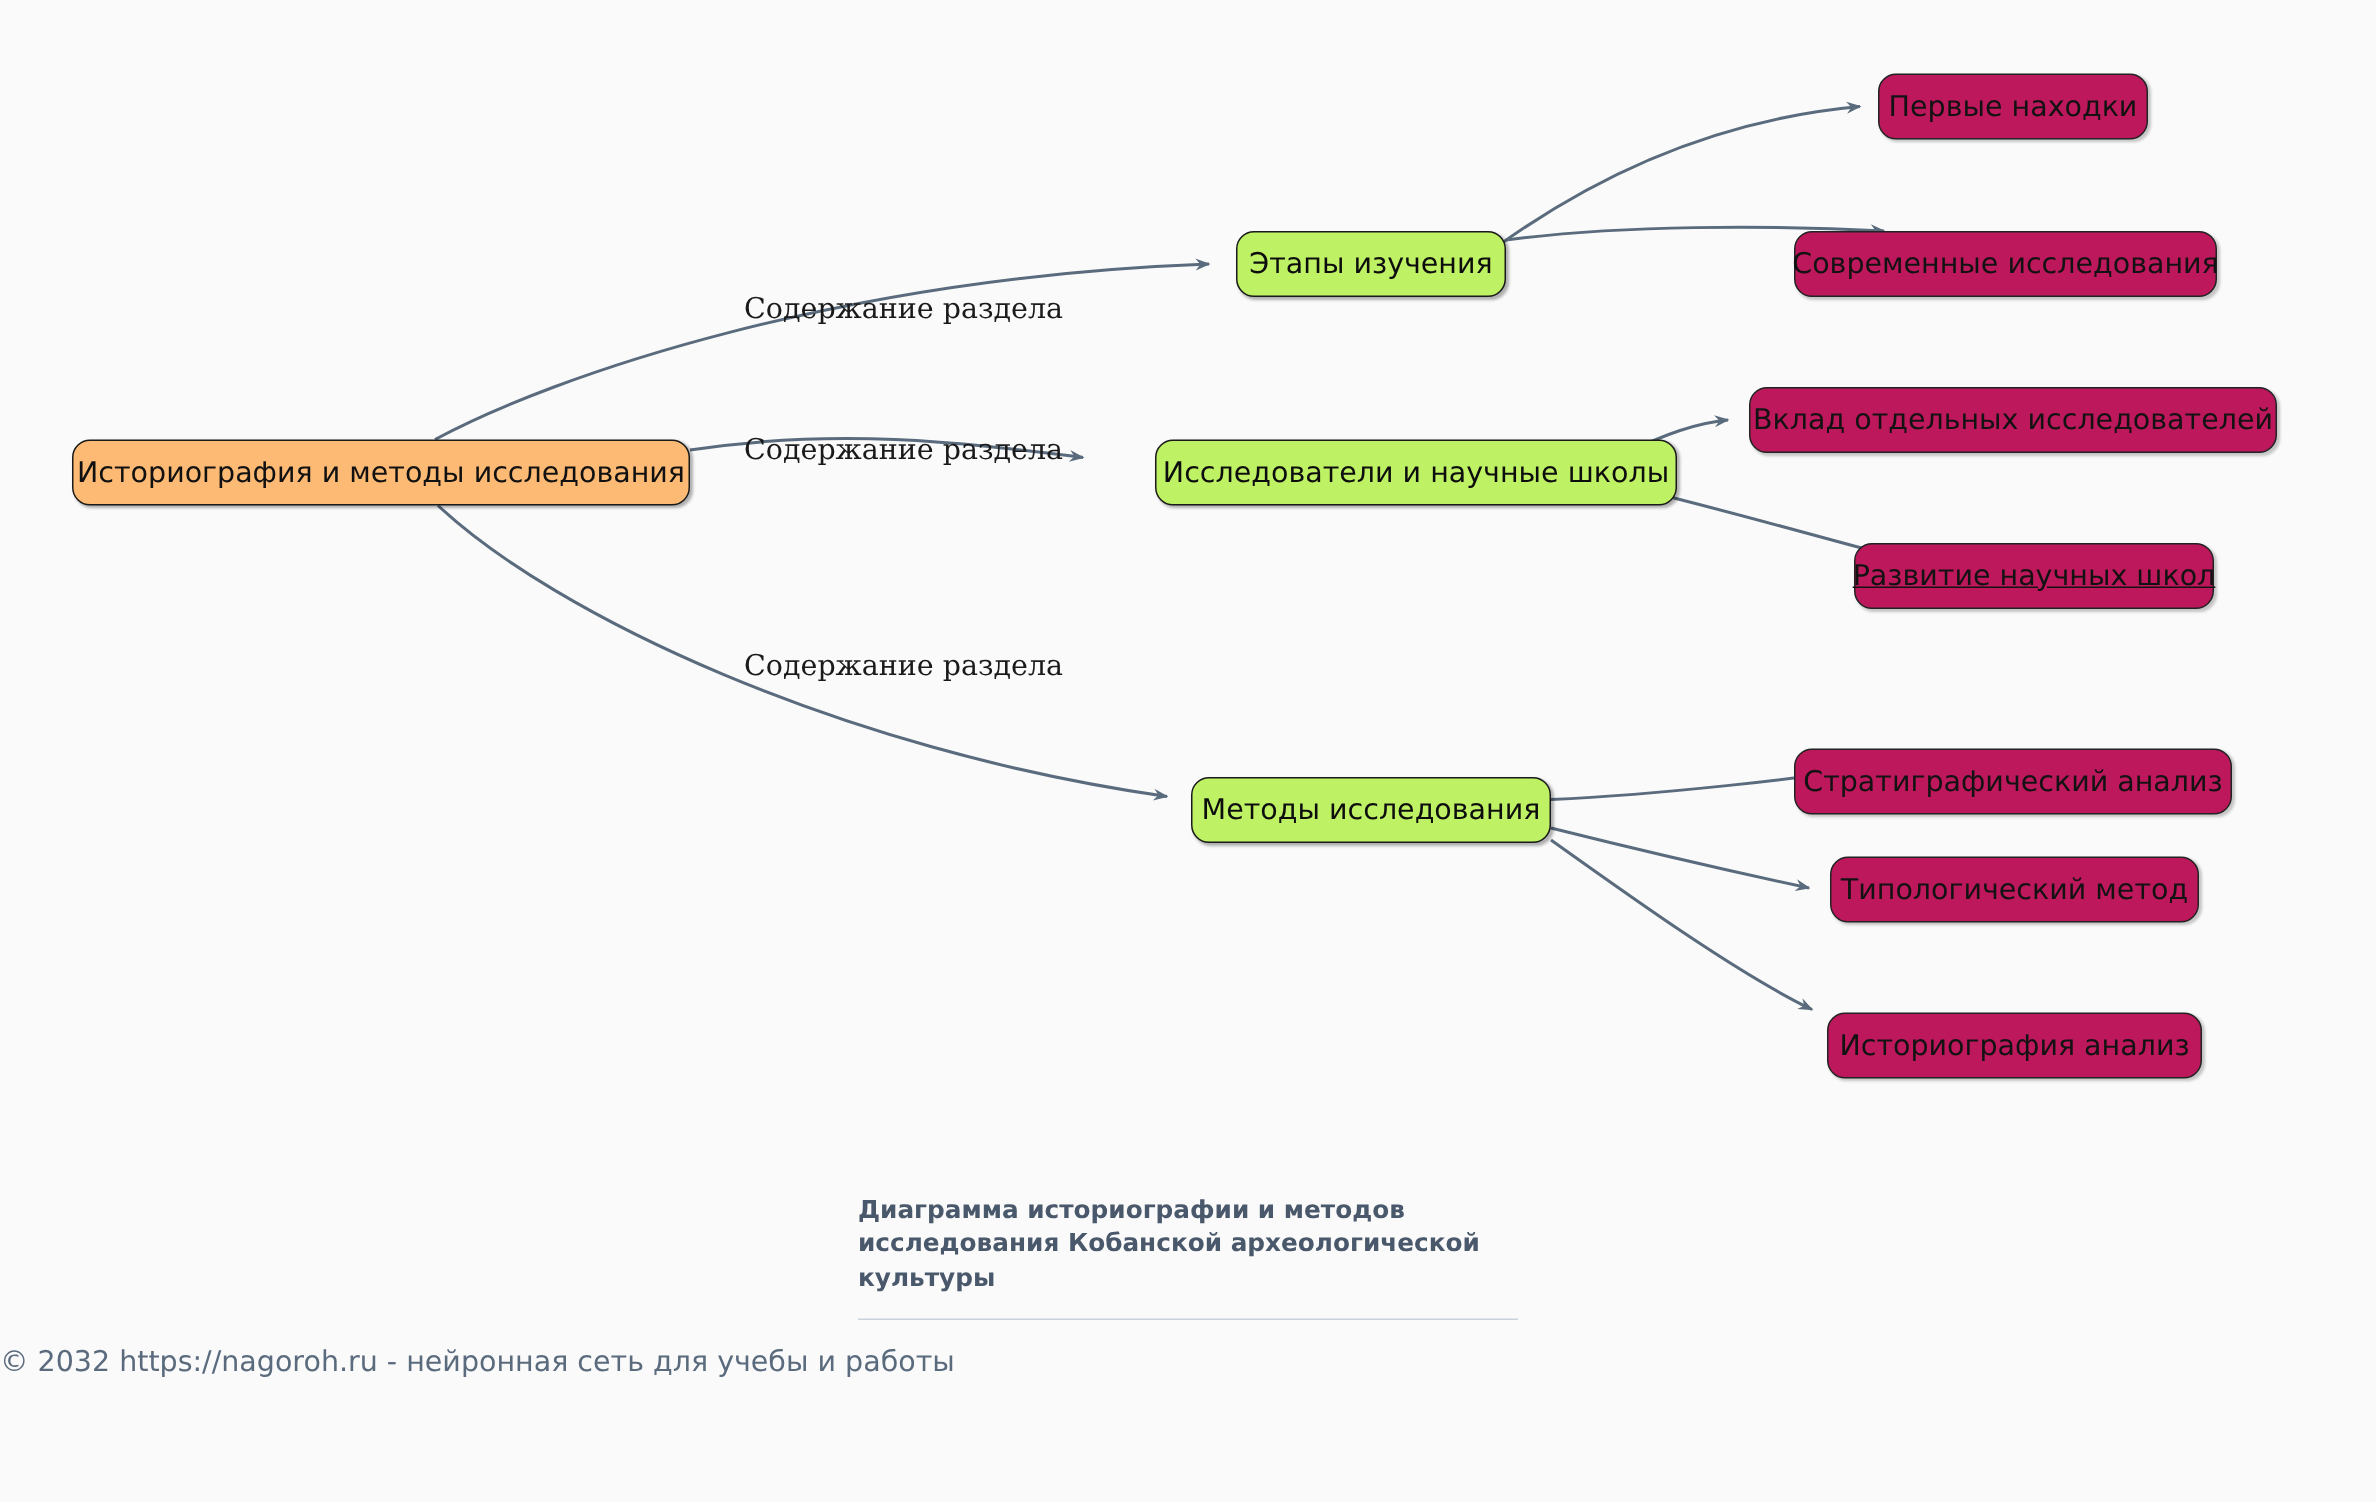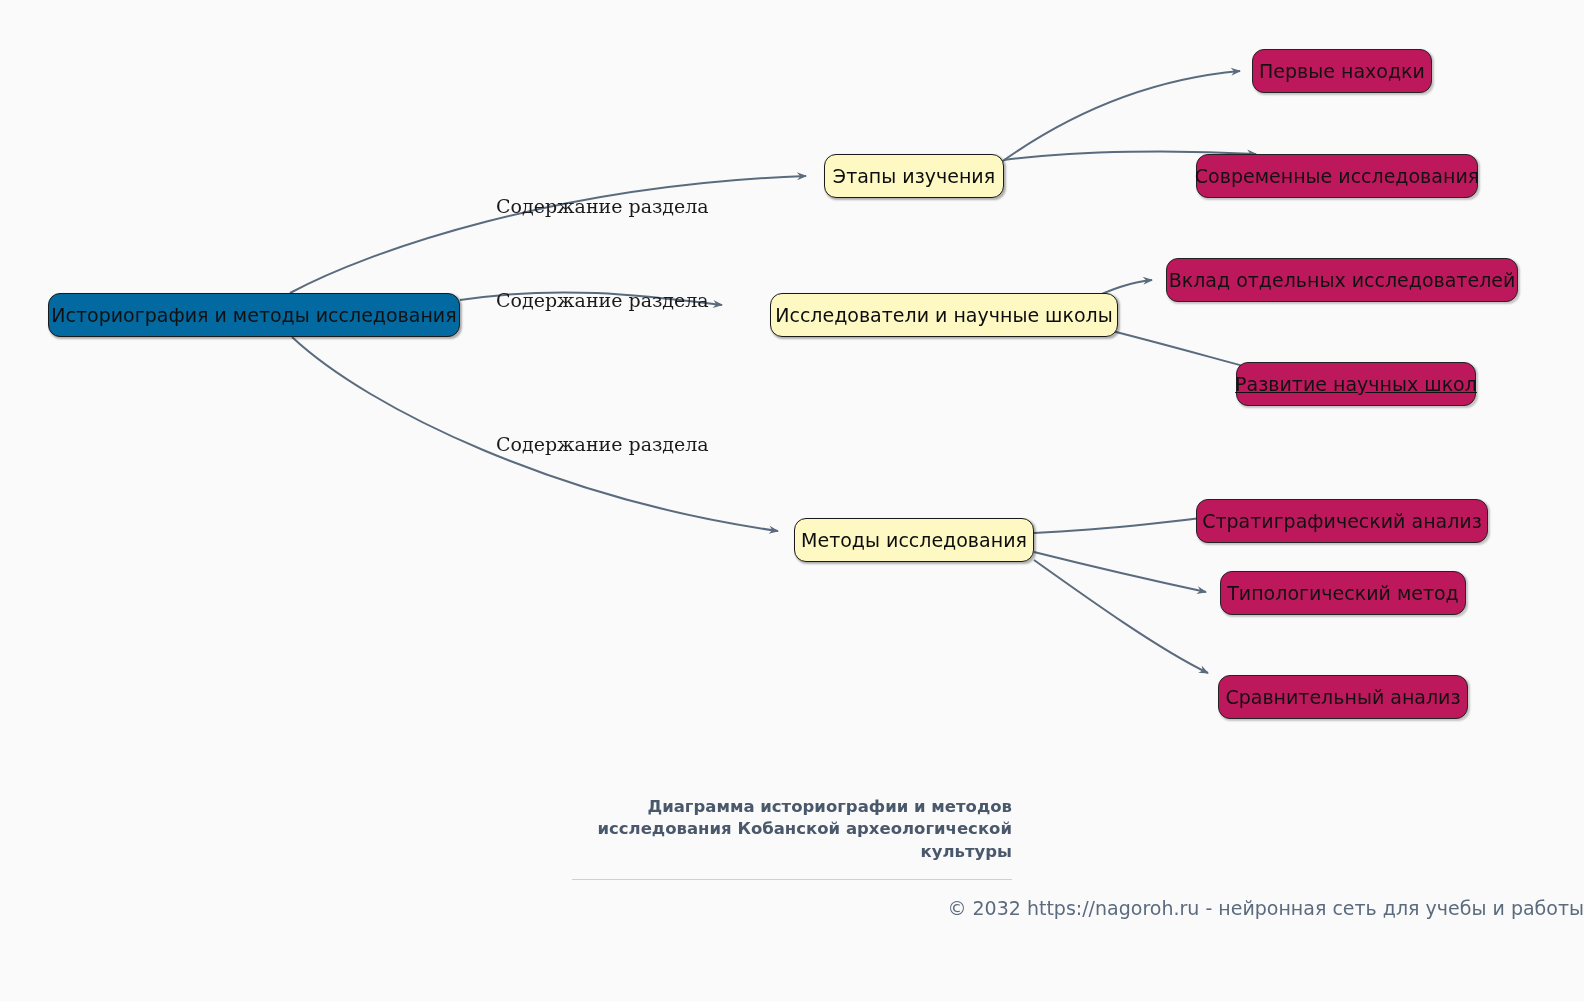--- a/index.html
+++ b/index.html
@@ -34,30 +34,30 @@
     position: absolute;
     box-sizing: border-box;
     display: flex;
     align-items: center;
     justify-content: center;
     white-space: nowrap;
     font-family: "DejaVu Sans", sans-serif;
   }
 
   .node-root {
-    background: #0369a1;
+    background: #fdba74;
     border: 1.6px solid #1a1a1a;
     border-radius: 12px;
     color: #111111;
     font-size: 19px;
     box-shadow: 1.5px 1.5px 2px rgba(0,0,0,0.30);
   }
 
   .node-branch {
-    background: #fef9c3;
+    background: #bef264;
     border: 1.6px solid #1a1a1a;
     border-radius: 12px;
     color: #0d0d0d;
     font-size: 19px;
     box-shadow: 1.5px 1.5px 2px rgba(0,0,0,0.30);
   }
 
   .node-leaf {
     background: #be185d;
     border: 1.6px solid #232323;
@@ -73,21 +73,21 @@
     font-size: 19px;
     color: #1a1a1a;
     white-space: nowrap;
   }
 
   #footer-block {
     position: absolute;
     left: 0;
     top: 796px;
     width: 1584px;
-    text-align: right;
+    text-align: left;
   }
 
   #caption-title {
     font-family: "DejaVu Sans", sans-serif;
     font-size: 16.5px;
     font-weight: bold;
     color: #49586b;
     line-height: 1.35;
     width: 440px;
     margin: 0 auto;
@@ -176,21 +176,21 @@
 
   <div class="node node-leaf" style="left:1196px; top:467px; width:292px; height:44px;margin-top:32px;">
     <span>Стратиграфический анализ</span>
   </div>
 
   <div class="node node-leaf" style="left:1220px; top:571px; width:246px; height:44px;">
     <span>Типологический метод</span>
   </div>
 
   <div class="node node-leaf" style="left:1218px; top:675px; width:250px; height:44px;">
-    <span>Сравнительный анализ</span>
+    <span>Историография анализ</span>
   </div>
 
   <div class="edge-label" style="left:496px; top:195px;">Содержание раздела</div>
 
   <div class="edge-label" style="left:496px; top:289px;">Содержание раздела</div>
 
   <div class="edge-label" style="left:496px; top:433px;">Содержание раздела</div>
 
   <div id="footer-block">
     <div id="caption-title">Диаграмма историографии и методов исследования Кобанской археологической культуры</div>

